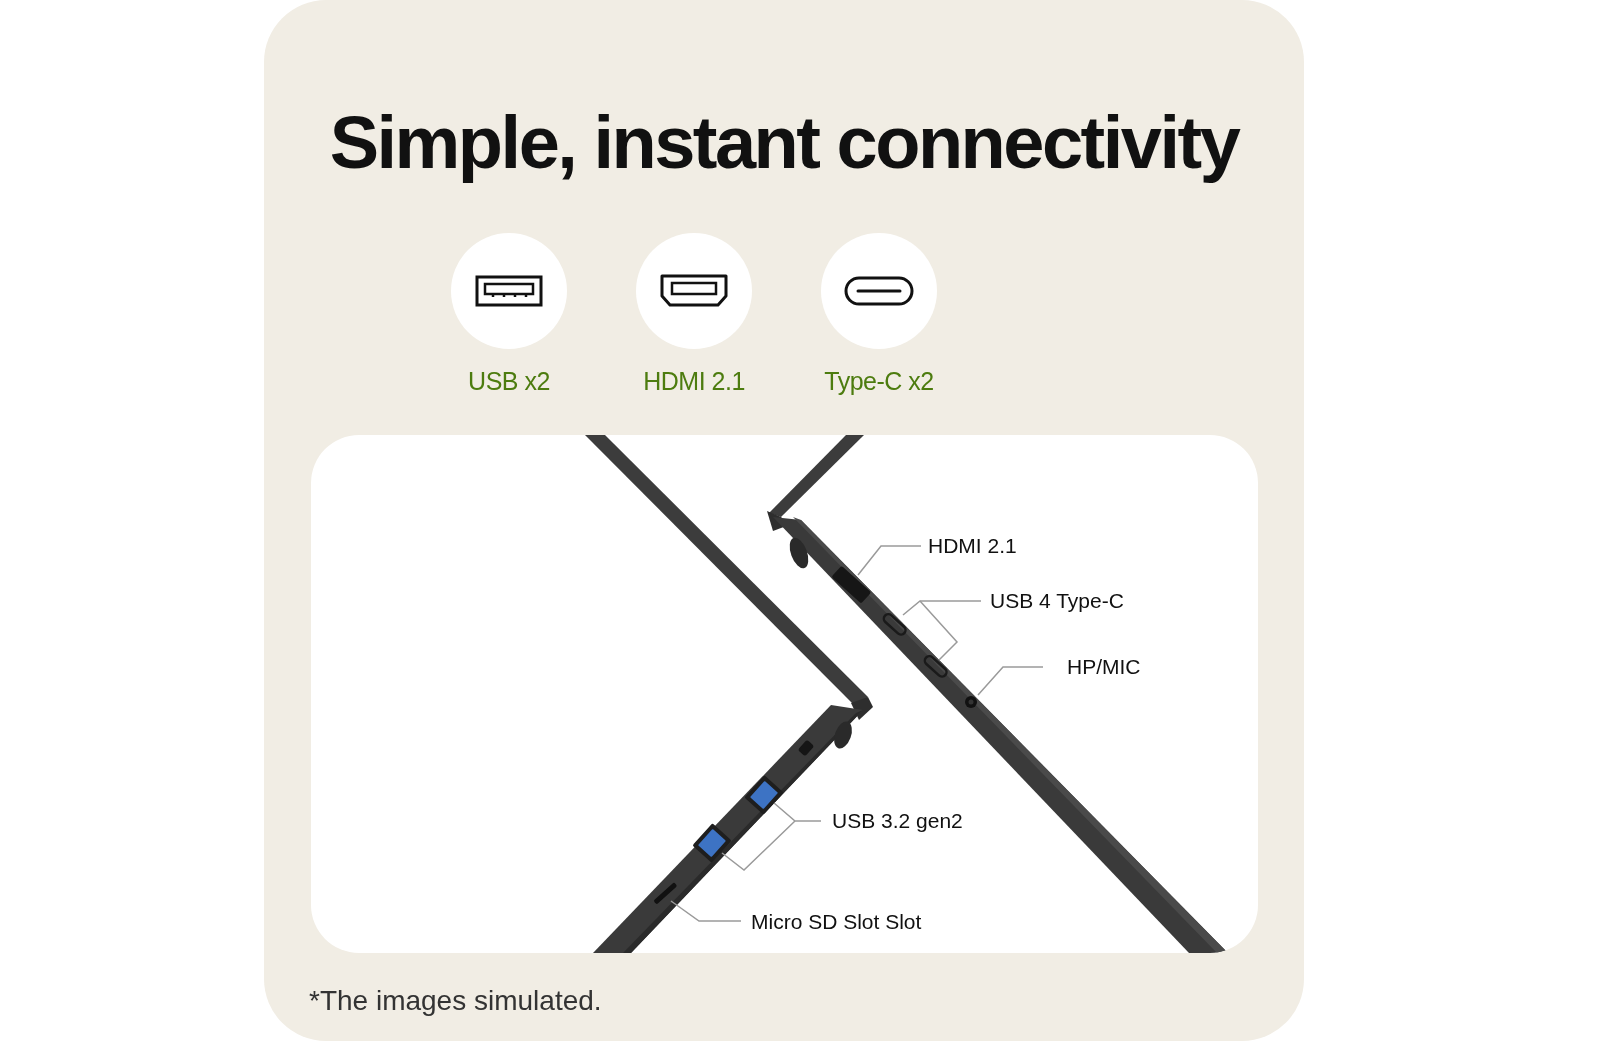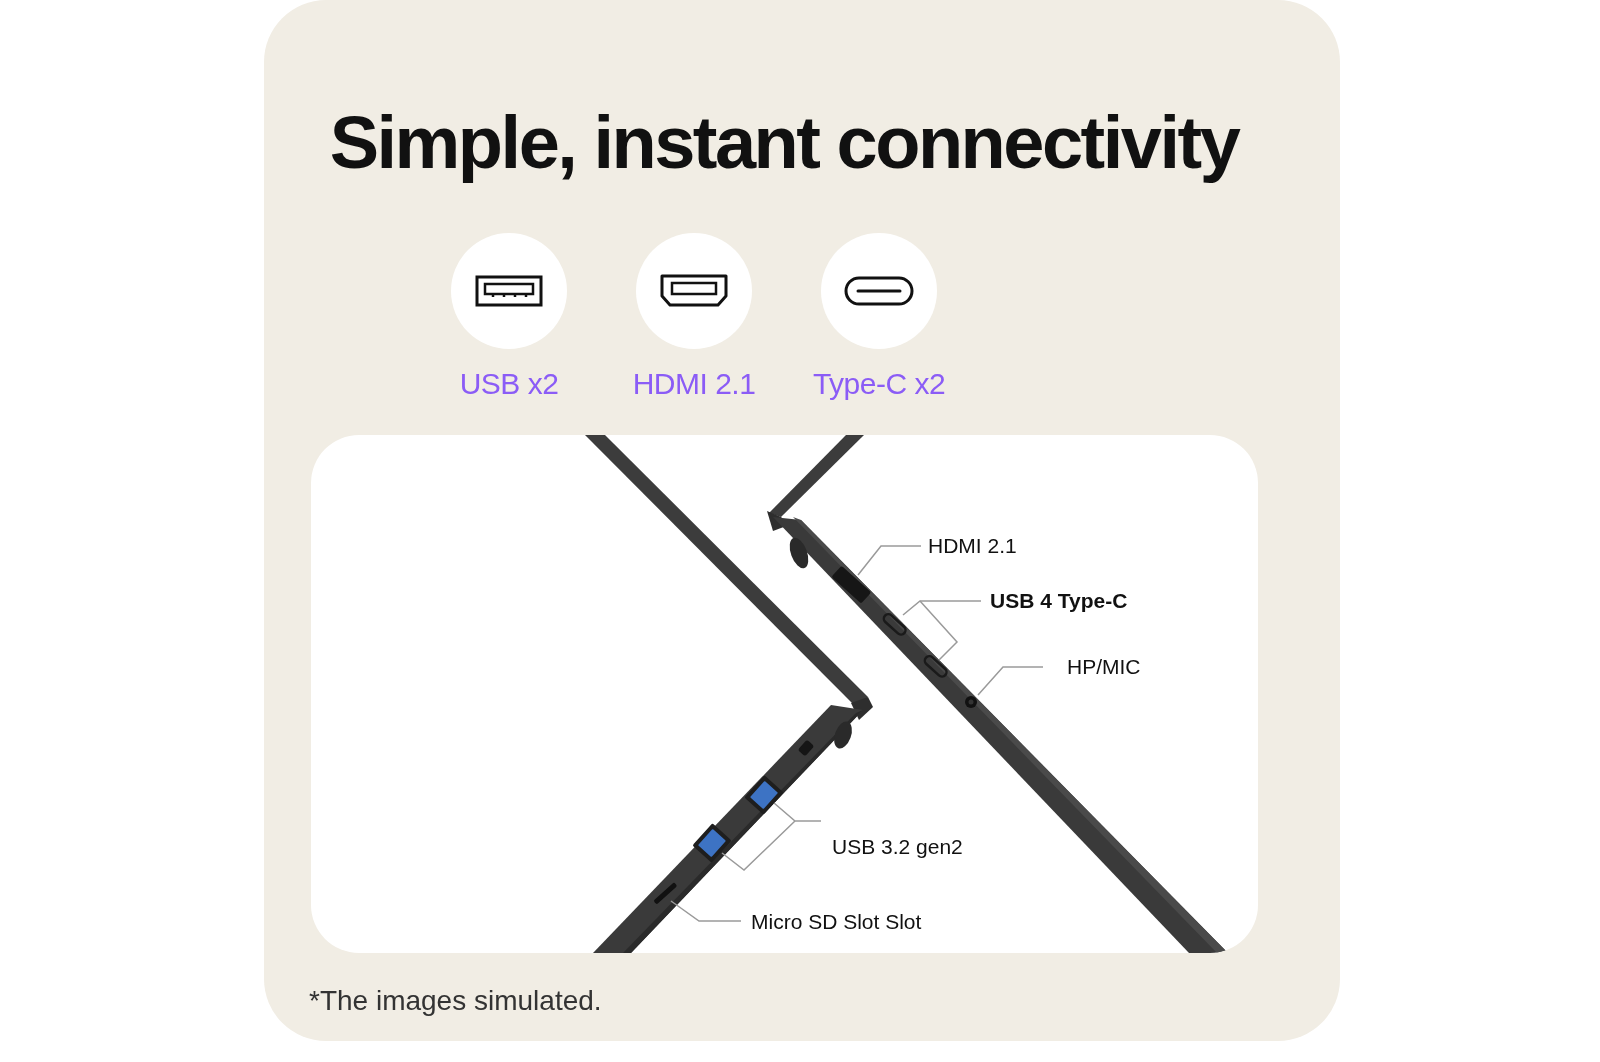--- a/index.html
+++ b/index.html
@@ -1,22 +1,22 @@
 <!DOCTYPE html>
 <html><head>
 <meta charset="utf-8">
 <style>
   html, body { margin: 0; padding: 0; background: #ffffff; }
   body { width: 1600px; height: 1062px; position: relative; overflow: hidden; font-family: "Liberation Sans", sans-serif; }
-  .card { position: absolute; left: 264px; top: 0; width: 1040px; height: 1041px; background: #f1ede4; border-radius: 62px; padding-left: 36px; }
+  .card { position: absolute; left: 264px; top: 0; width: 1040px; height: 1041px; background: #f1ede4; border-radius: 62px; }
   .title { position: absolute; left: 0; top: 100px; width: 1040px; text-align: center; font-size: 74px; font-weight: 700; color: #111111; letter-spacing: -2.5px; margin: 0; }
   .ports { position: absolute; left: 0; top: 233px; width: 1040px; height: 180px; }
   .port { position: absolute; top: 0; width: 190px; text-align: center; }
   .port .circle { width: 116px; height: 116px; border-radius: 50%; background: #ffffff; margin: 0 auto; display: flex; align-items: center; justify-content: center; }
-  .port .label { margin-top: 18px; font-size: 30px; color: #8b5cf6; letter-spacing: -0.5px; }
+  .port .label { margin-top: 18px; font-size: 25px; color: #4d7c0f; letter-spacing: -0.5px; }
   .panel { position: absolute; left: 47px; top: 435px; width: 947px; height: 518px; background: #ffffff; border-radius: 48px; overflow: hidden; }
   .panel svg { position: absolute; left: 0; top: 0; }
   .callout { position: absolute; font-size: 21px; color: #111111; white-space: nowrap; }
   .footnote { position: absolute; left: 45px; top: 985px; font-size: 28px; color: #333333; }
 </style>
 </head>
 <body>
 
 <div class="card">
   <h1 class="title">Simple, instant connectivity</h1>
@@ -110,20 +110,20 @@
         <polyline points="667,260 692,232 732,232"></polyline>
 
         <polyline points="463,368 484,386 510,386"></polyline>
         <polyline points="484,386 433,435 411,418"></polyline>
 
         <polyline points="360,466 388,486 430,486"></polyline>
       </g>
     </svg>
 
     <div class="callout" style="left:617px; top:99px;">HDMI 2.1</div>
-    <div class="callout" style="left:679px; top:154px;font-weight:bold;">USB 4 Type-C</div>
+    <div class="callout" style="left:679px; top:154px;">USB 4 Type-C</div>
     <div class="callout" style="left:756px; top:220px;">HP/MIC</div>
-    <div class="callout" style="left:521px; top:374px;margin-top:26px;">USB 3.2 gen2</div>
+    <div class="callout" style="left:521px; top:374px;">USB 3.2 gen2</div>
     <div class="callout" style="left:440px; top:475px;">Micro SD Slot Slot</div>
   </div>
 
   <div class="footnote">*The images simulated.</div>
 </div>
 
 </body></html>

